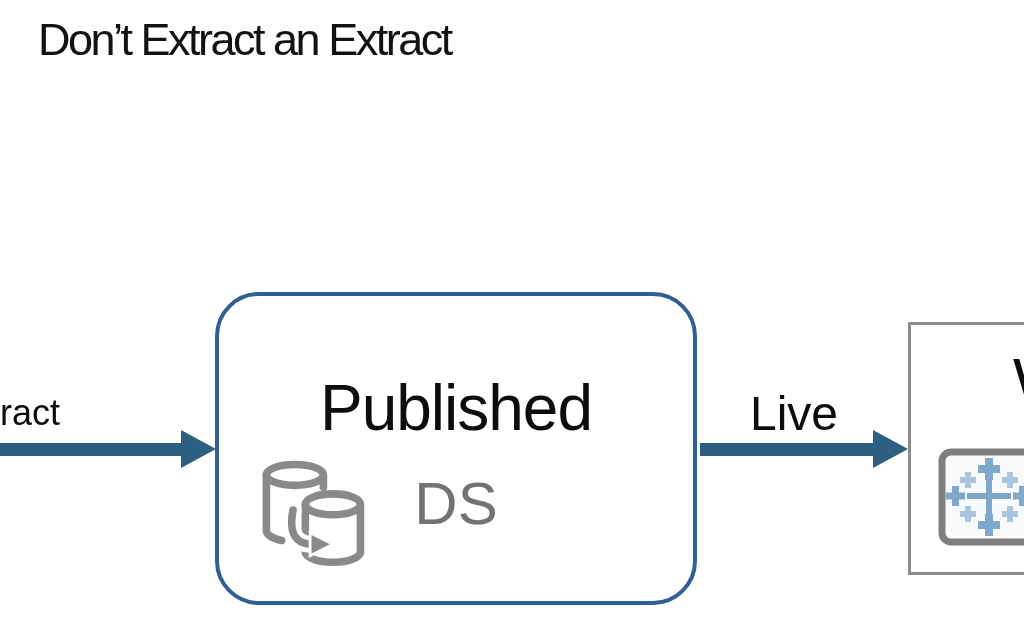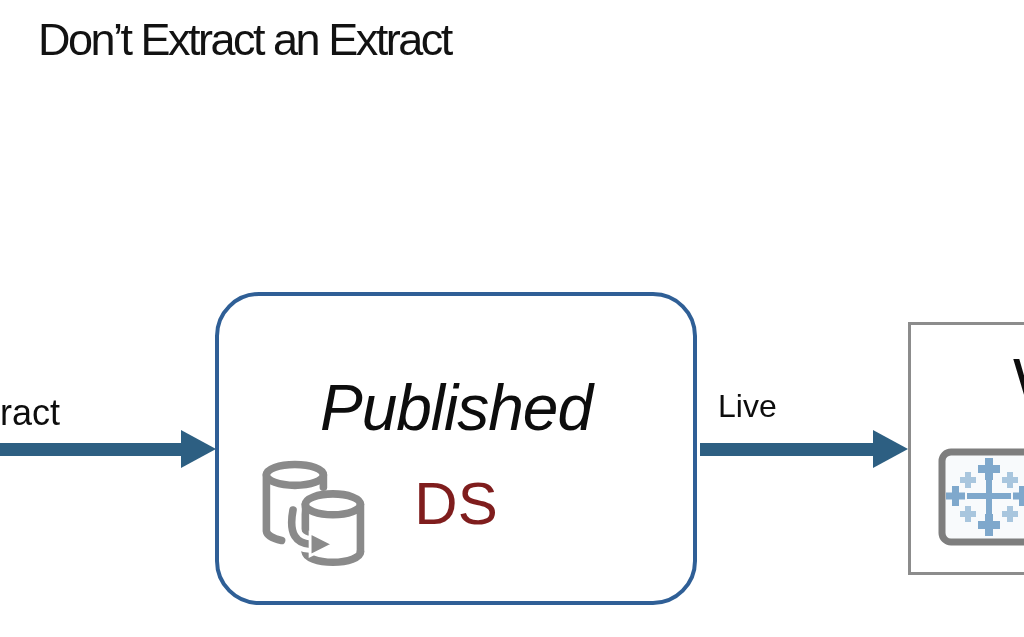--- a/index.html
+++ b/index.html
@@ -31,21 +31,21 @@
     margin-left:36px;
   }
   .flow-label{
     position:absolute;
     font-weight:400;
     color:#0d0d0d;
     white-space:nowrap;
     line-height:1;
   }
   .label-source{ left:0px; top:395px; font-size:36px; }
-  .label-live{ left:718px; top:390px; font-size:32px; }
+  .label-live{ left:750px; top:390px; font-size:48px; }
 
   .arrow-shaft{
     position:absolute;
     height:13px;
     background:var(--arrow);
   }
   .arrow-head{
     position:absolute;
     width:0;height:0;
     border-top:19px solid transparent;
@@ -66,29 +66,28 @@
     background:#ffffff;
   }
   .published-line1{
     position:absolute;
     left:0; right:0; top:80px;
     text-align:center;
     font-size:64px;
     line-height:1;
     color:#0d0d0d;
     letter-spacing:-1px;
-    font-style:italic;
   }
   .published-line2{
     position:absolute;
     left:0; right:0; top:178px;
     text-align:center;
     font-size:60px;
     line-height:1;
-    color:#7f1d1d;
+    color:#737373;
   }
   .db-icon{
     position:absolute;
     left:36px; top:158px;
     width:114px; height:114px;
   }
 
   .workbook-box{
     position:absolute;
     left:908px; top:322px;

